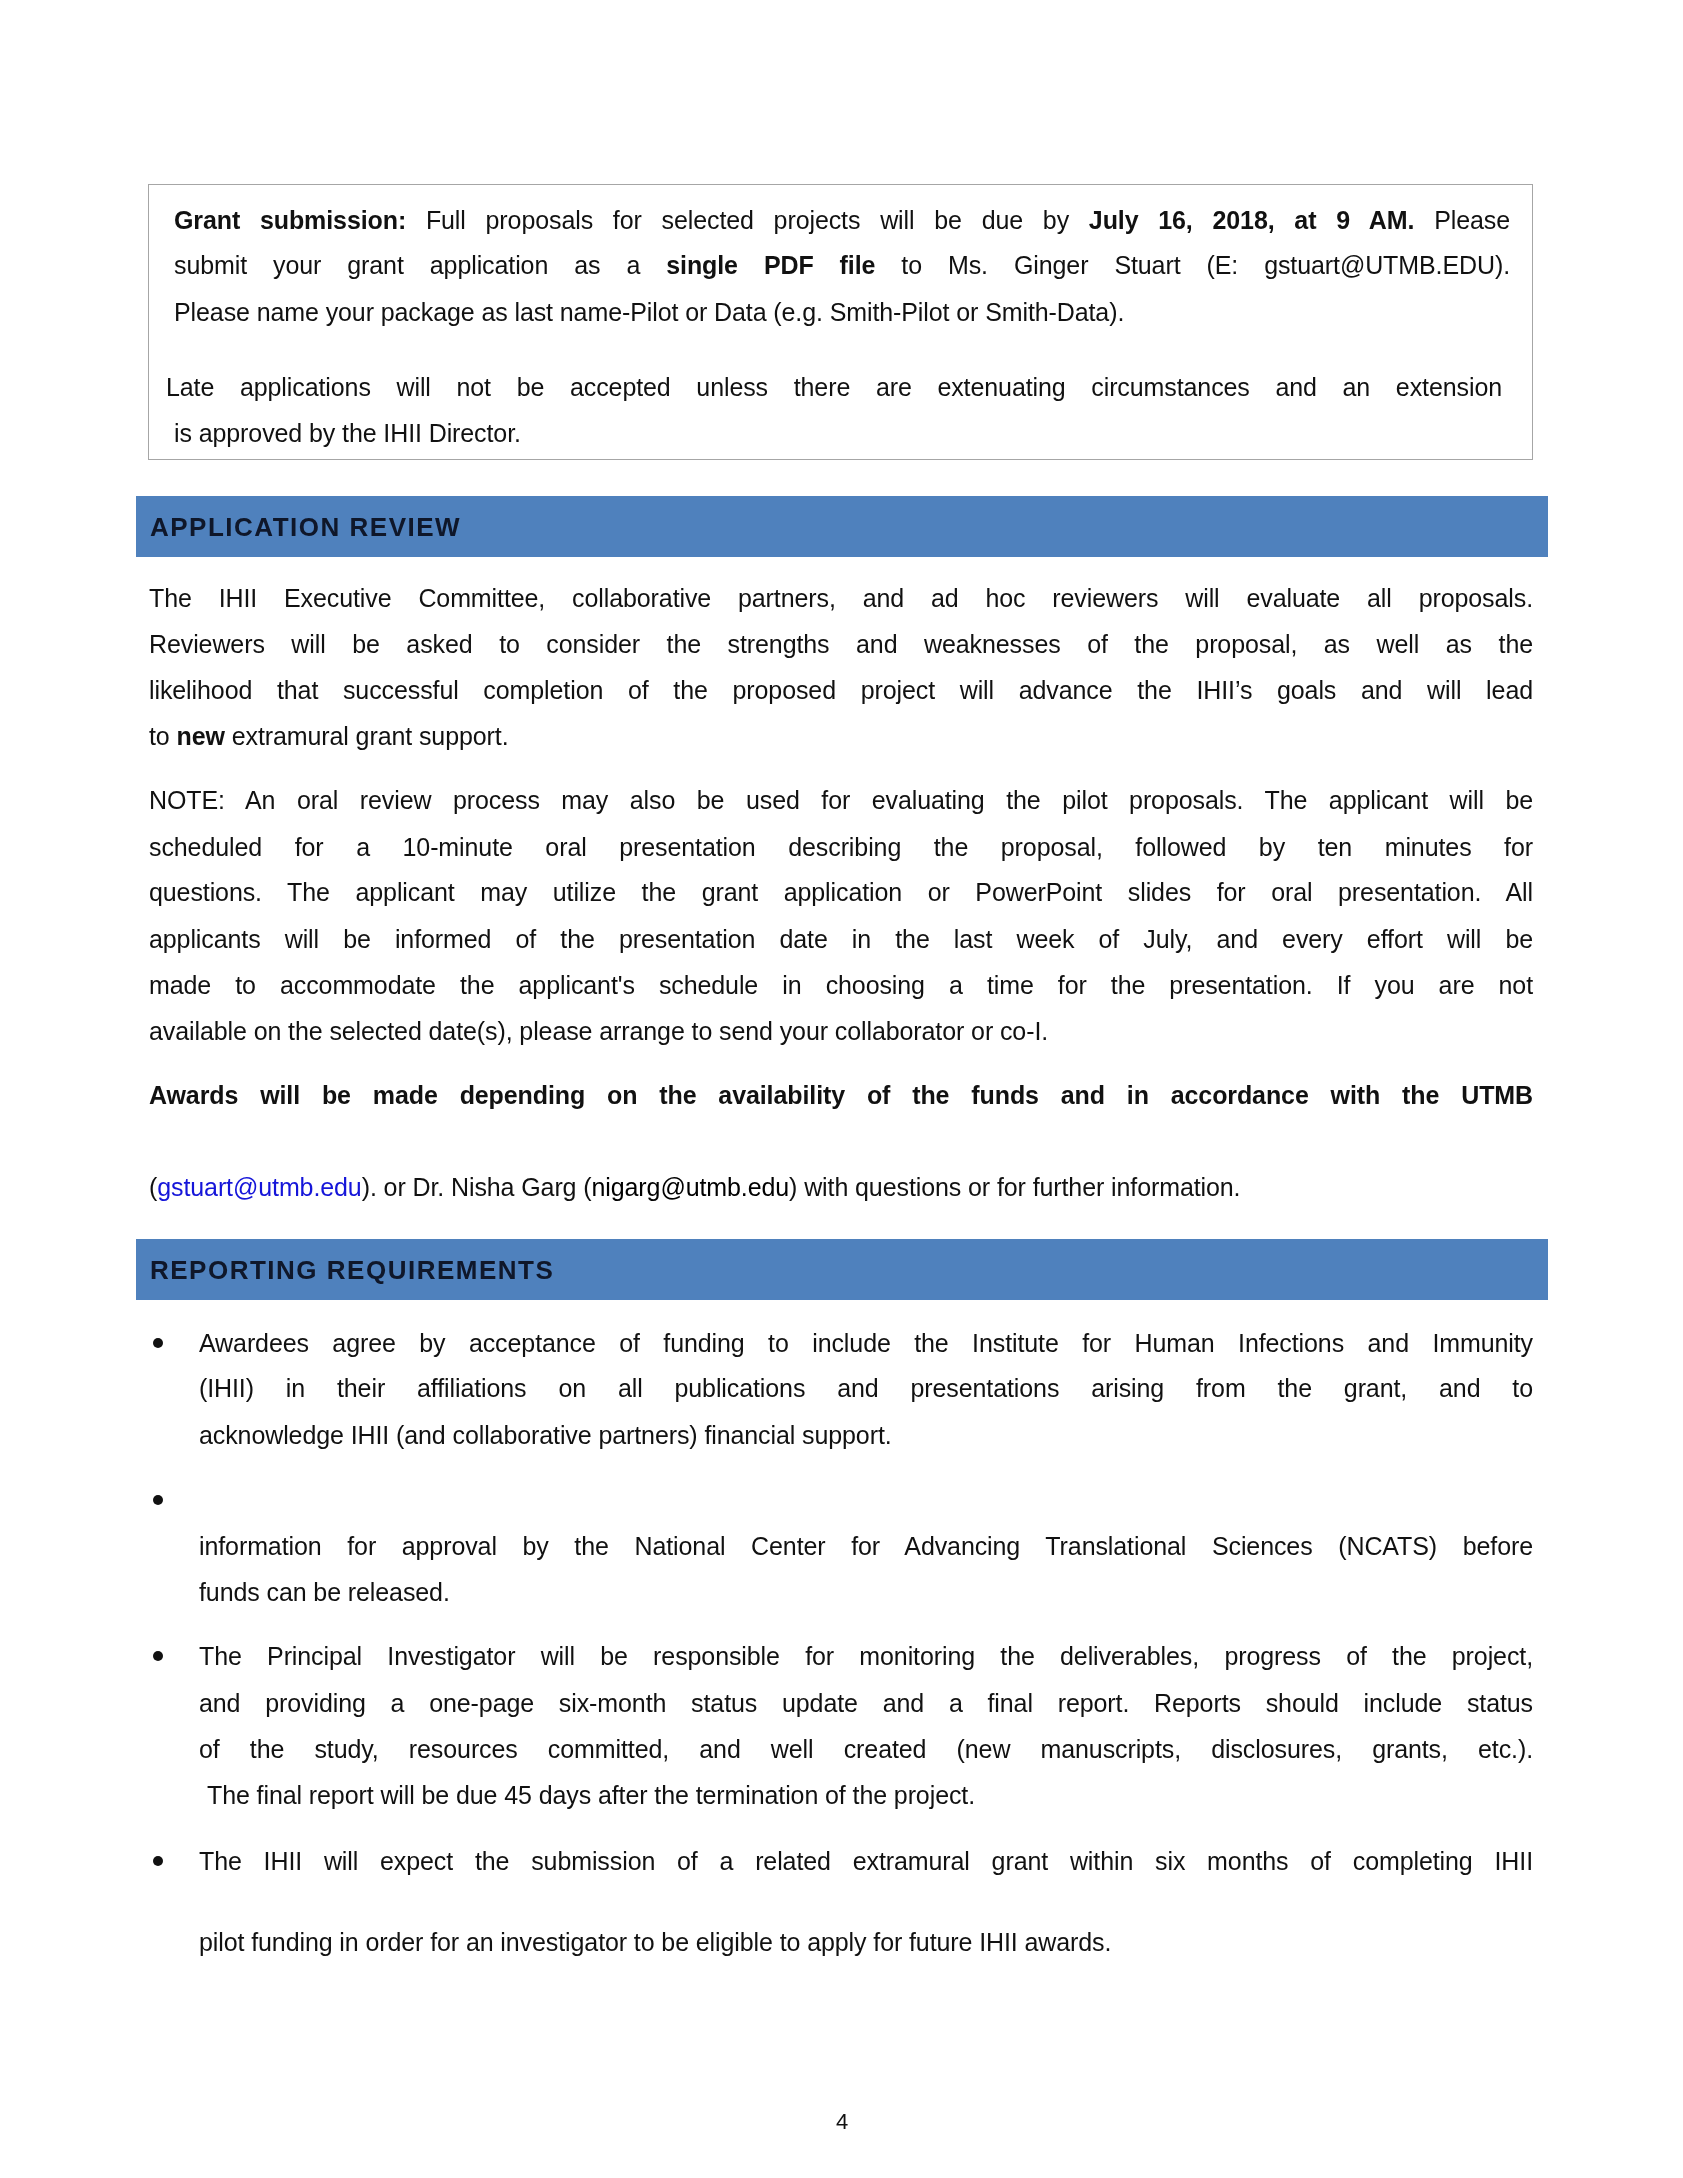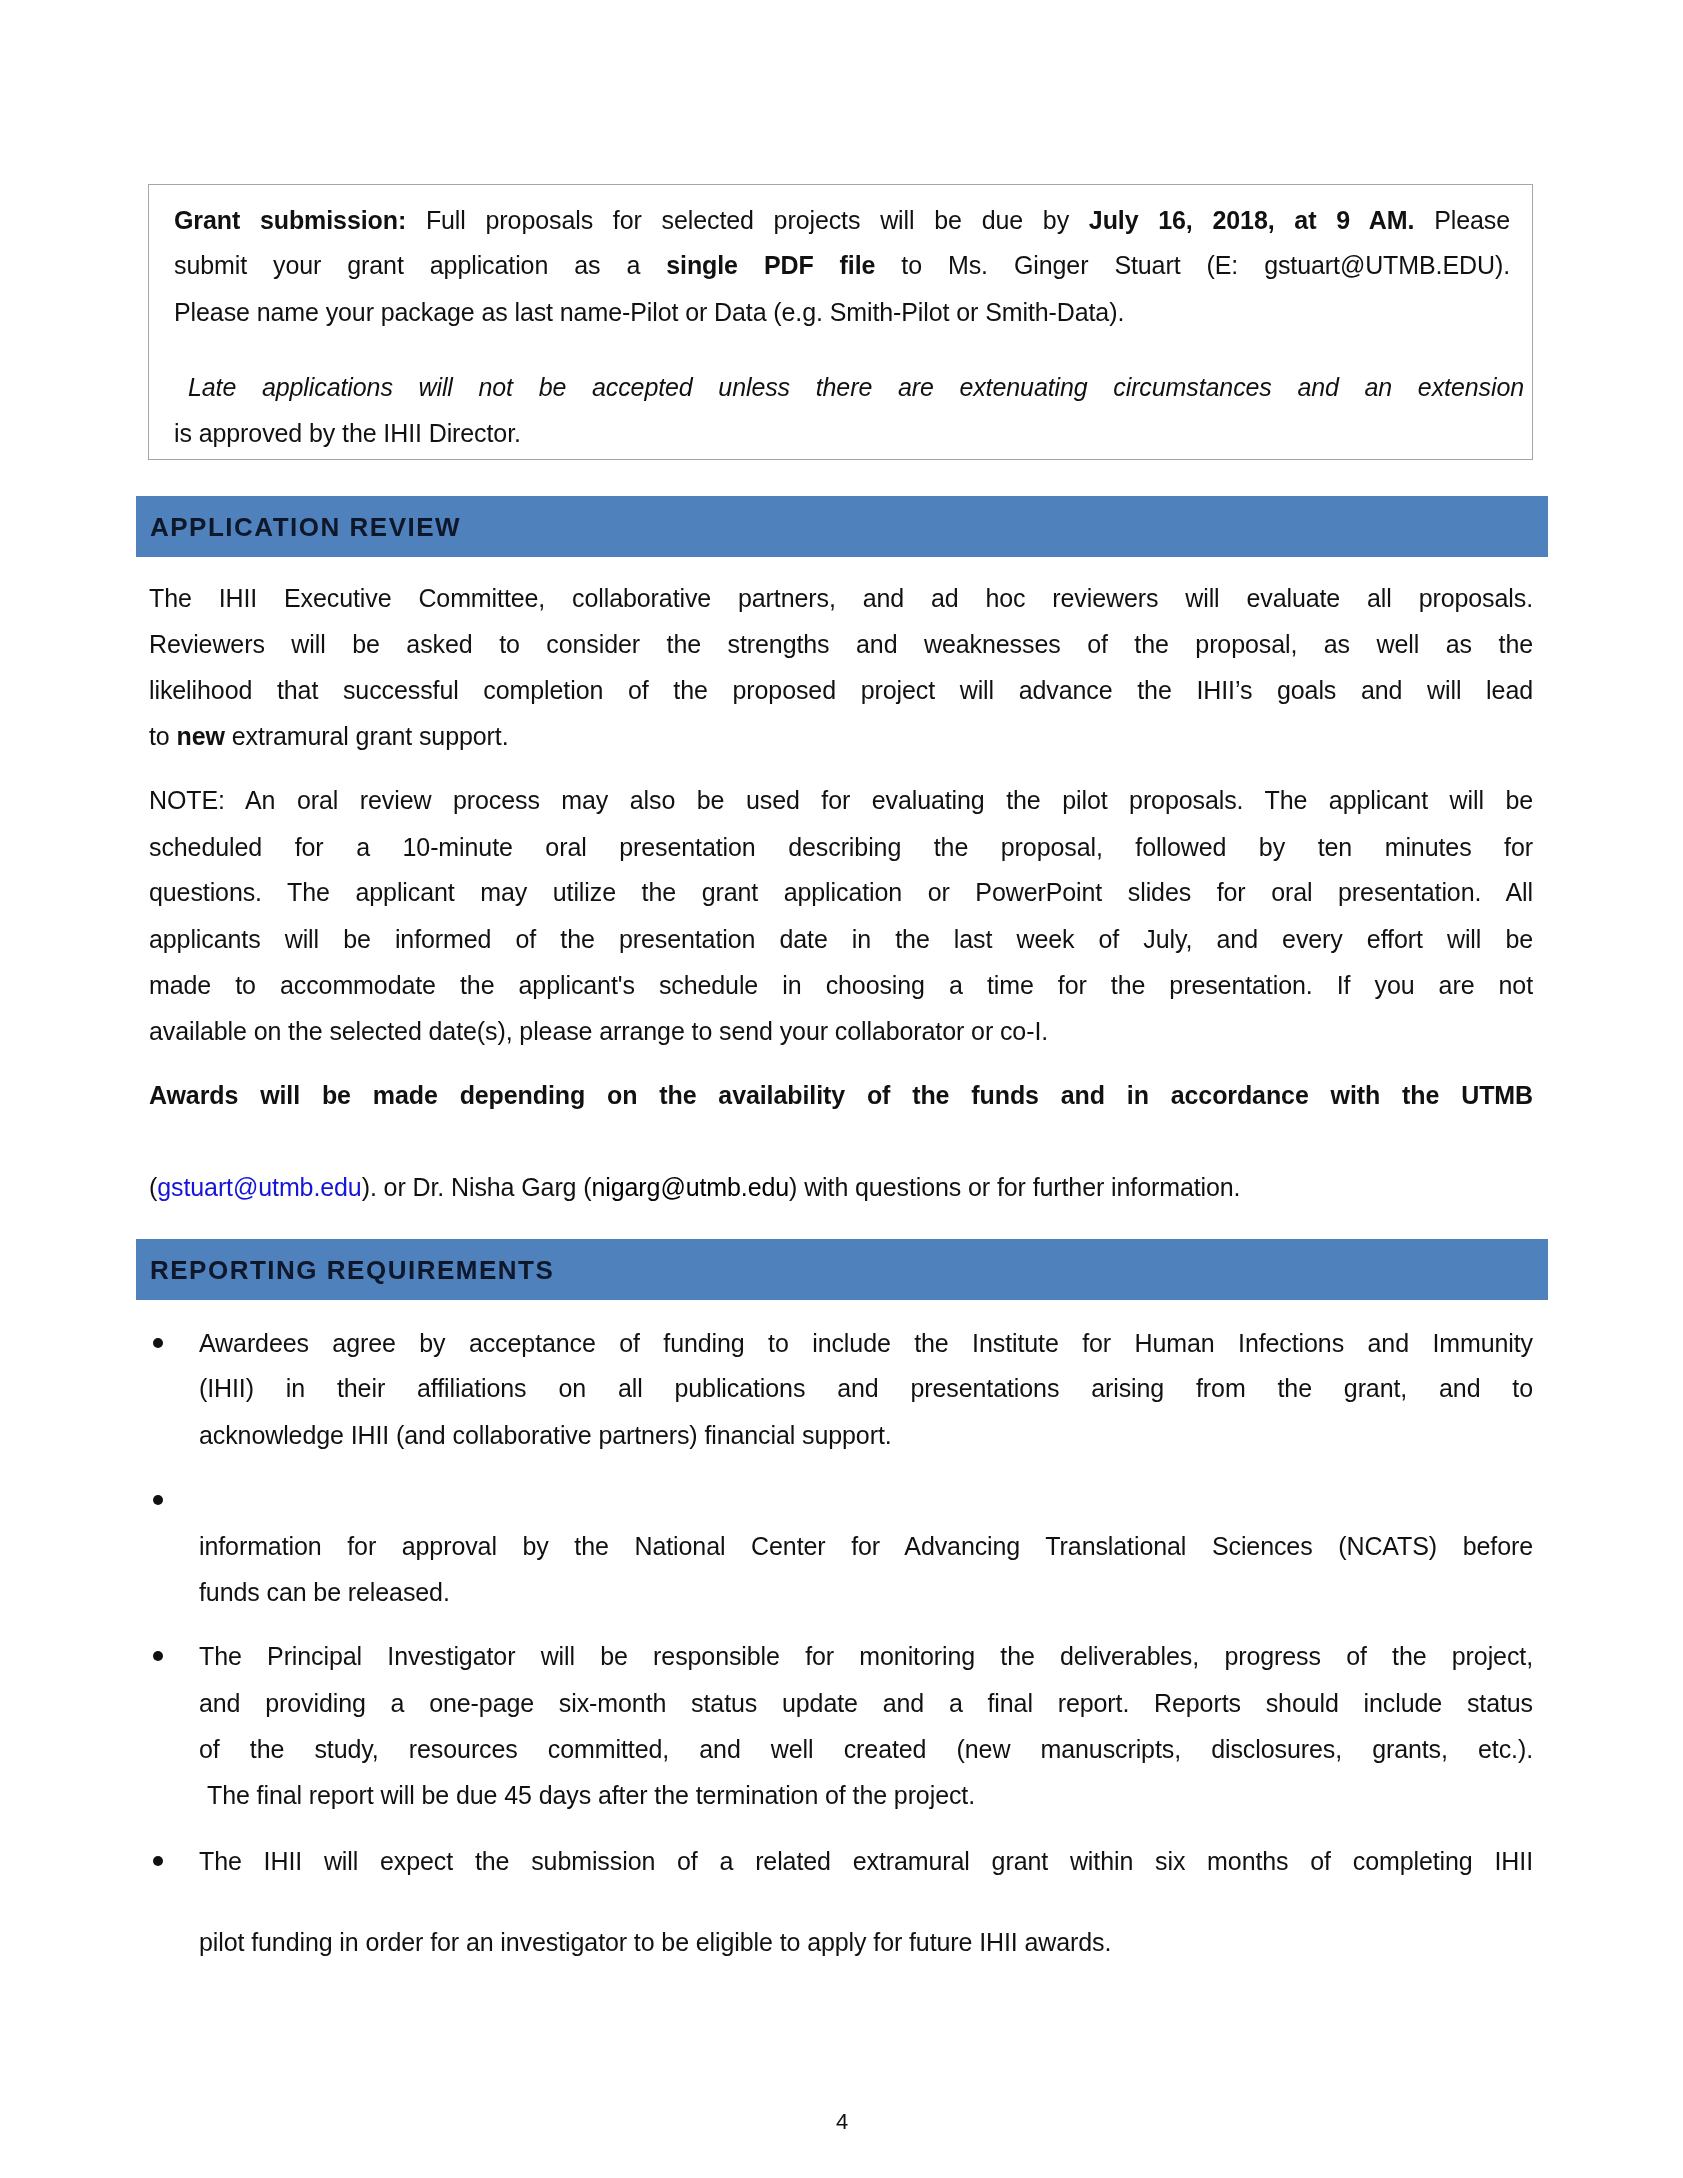--- a/index.html
+++ b/index.html
@@ -23,21 +23,21 @@
 </head>
 <body>
 
 <div class="page">
 
   <div class="box"></div>
 
   <div class="line j" style="left:174px;top:205px;width:1336px;"><b>Grant submission:</b><span> Full proposals for selected projects will be due by </span><b>July 16, 2018, at 9 AM.</b><span> Please</span></div>
   <div class="line j" style="left:174px;top:250px;width:1336px;"><span>submit your grant application as a </span><b>single PDF file</b><span> to Ms. Ginger Stuart (E: gstuart@UTMB.EDU).</span></div>
   <div class="line" style="left:174px;top:297px;"><span>Please name your package as last name-Pilot or Data (e.g. Smith-Pilot or Smith-Data).</span></div>
-  <div class="line j" style="left:188px;top:372px;width:1336px;font-style:italic;"><span>Late applications will not be accepted unless there are extenuating circumstances and an extension</span></div>
+  <div class="line j" style="left:166px;top:372px;width:1336px;"><span>Late applications will not be accepted unless there are extenuating circumstances and an extension</span></div>
   <div class="line" style="left:174px;top:418px;"><span>is approved by the IHII Director.</span></div>
 
   <div class="hbar" style="top:496px;">
     <span>APPLICATION REVIEW</span>
   </div>
 
   <div class="line j" style="left:149px;top:583px;width:1384px;"><span>The IHII Executive Committee, collaborative partners, and ad hoc reviewers will evaluate all proposals.</span></div>
   <div class="line j" style="left:149px;top:629px;width:1384px;"><span>Reviewers will be asked to consider the strengths and weaknesses of the proposal, as well as the</span></div>
   <div class="line j" style="left:149px;top:675px;width:1384px;"><span>likelihood that successful completion of the proposed project will advance the IHII’s goals and will lead</span></div>
   <div class="line" style="left:149px;top:721px;"><span>to </span><b>new</b><span> extramural grant support.</span></div>

